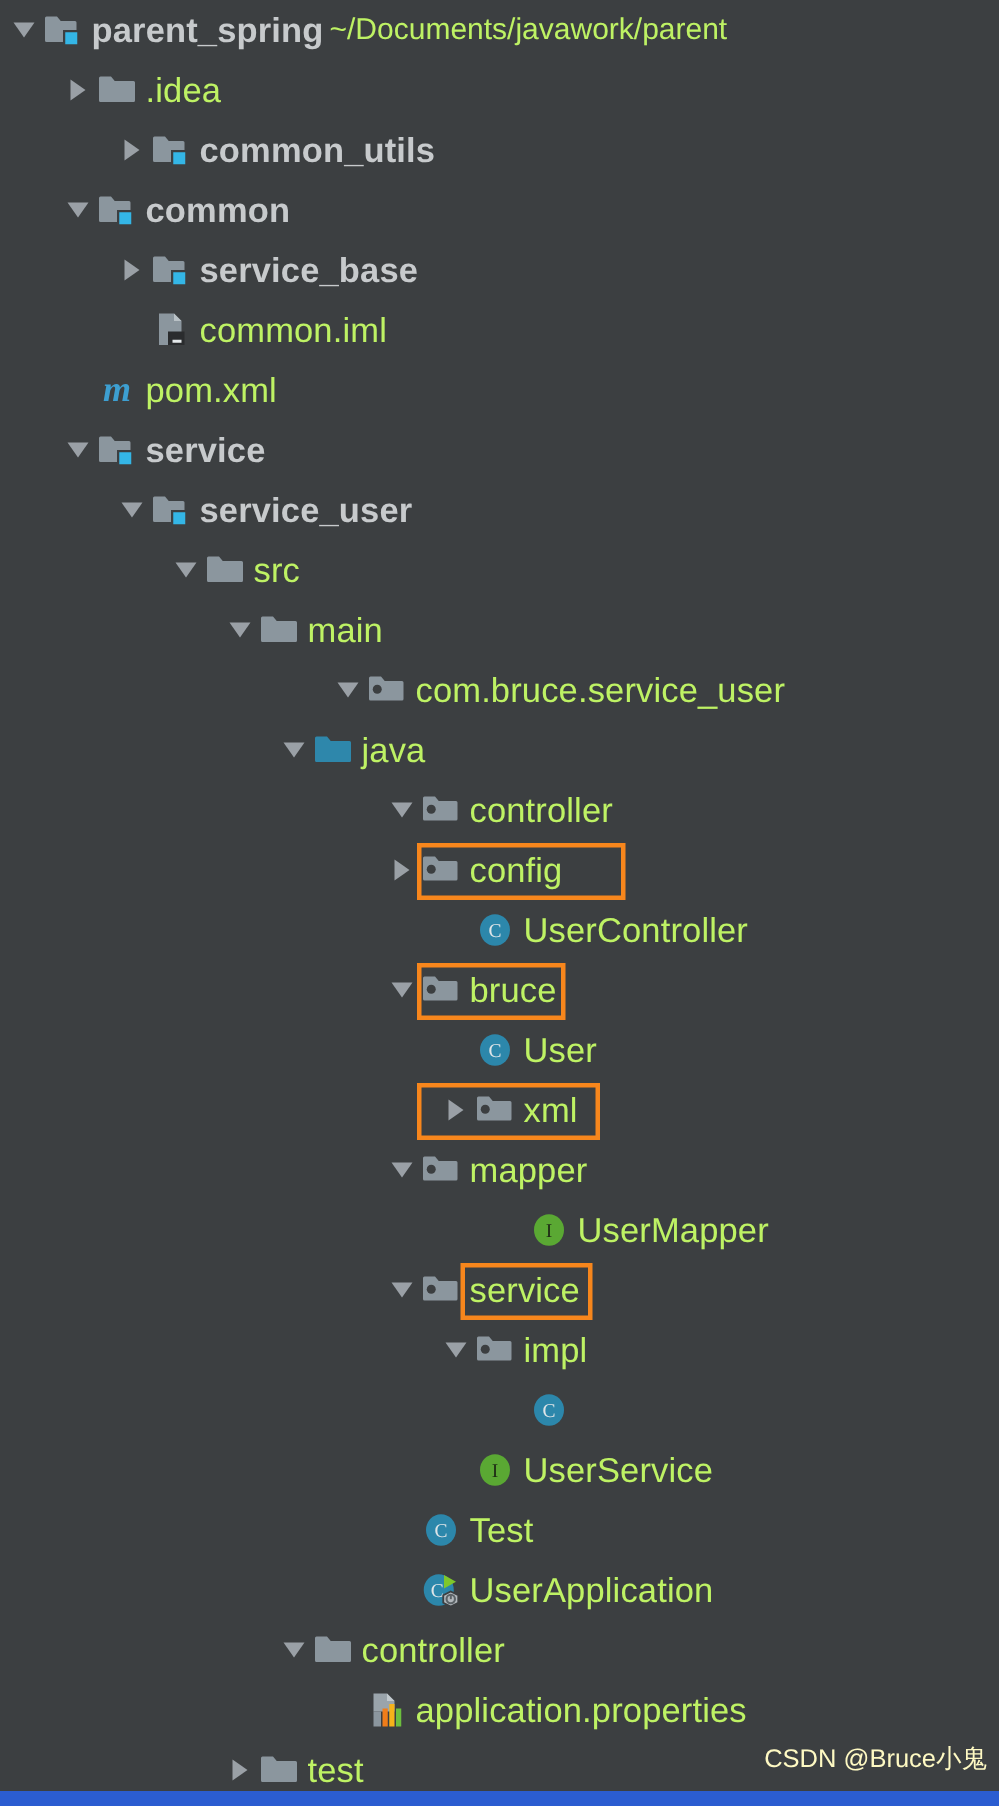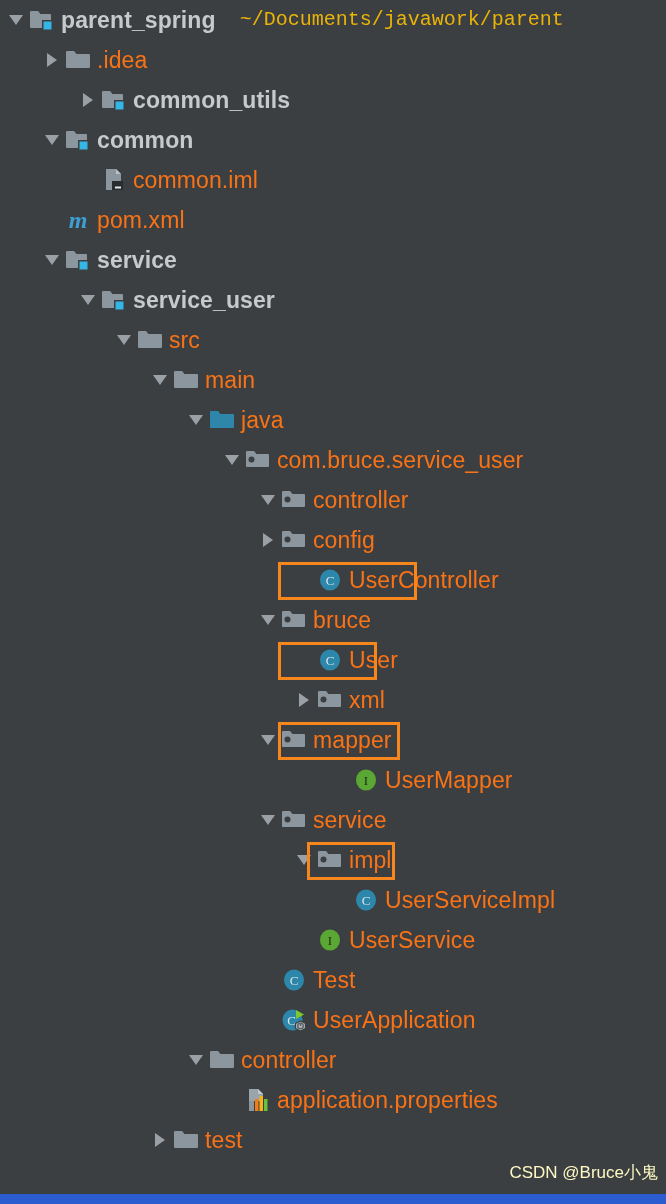--- a/index.html
+++ b/index.html
@@ -64,34 +64,33 @@
     flex: 0 0 auto;
     width: 28px;
     height: 28px;
     margin-right: 5px;
   }
   .icon svg { display: block; }
 
   
   .label {
     font-size: 23px;
-    color: #f97316;
+    color: #bef264;
     letter-spacing: 0.1px;
     line-height: 28px;
   }
   .label.bold {
     font-weight: bold;
     color: #c7cacc;
   }
   .path {
     font-size: 20px;
-    color: #eab308;
-    margin-left: 24px;
+    color: #bef264;
+    margin-left: 4px;
     line-height: 28px;
-    font-family: Liberation Mono, monospace;
   }
 
   
   .hl {
     position: absolute;
     border: 3px solid #f7861c;
     box-sizing: border-box;
     pointer-events: none;
   }
 
@@ -161,20 +160,32 @@
           <svg width="28" height="28" viewBox="0 0 28 28">
             <path d="M2 8 L2 6 Q2 5 3 5 L10 5 L12.5 8 L22 8 Q23 8 23 9 L23 21 Q23 22 22 22 L3 22 Q2 22 2 21 Z" fill="#8b969e"></path>
             <rect x="14" y="14" width="10" height="10" fill="#3c3f41"></rect>
             <rect x="15.5" y="15.5" width="8" height="8" fill="#34b6e6"></rect>
           </svg>
         </div>
         <span class="label bold">common</span>
       </div>
       <div class="row">
         <div class="indent" style="width: 78px;"></div>
+        <div class="arrow collapsed"></div>
+        <div class="icon">
+          <svg width="28" height="28" viewBox="0 0 28 28">
+            <path d="M2 8 L2 6 Q2 5 3 5 L10 5 L12.5 8 L22 8 Q23 8 23 9 L23 21 Q23 22 22 22 L3 22 Q2 22 2 21 Z" fill="#8b969e"></path>
+            <rect x="14" y="14" width="10" height="10" fill="#3c3f41"></rect>
+            <rect x="15.5" y="15.5" width="8" height="8" fill="#34b6e6"></rect>
+          </svg>
+        </div>
+        <span class="label bold">service_base</span>
+      </div>
+      <div class="row">
+        <div class="indent" style="width: 78px;"></div>
         <div class="arrow none"></div>
         <div class="icon">
           <svg width="28" height="28" viewBox="0 0 28 28">
             <path d="M6 3 L16 3 L21 8 L21 24 L6 24 Z" fill="#8b969e"></path>
             <path d="M16 3 L21 8 L16 8 Z" fill="#b9c1c6"></path>
             <rect x="12" y="15" width="11" height="9" fill="#2a2c2e"></rect>
             <rect x="15" y="20.5" width="6" height="2" fill="#e4e8ea"></rect>
           </svg>
         </div>
         <span class="label">common.iml</span>
@@ -225,39 +236,39 @@
         <div class="indent" style="width: 150px;"></div>
         <div class="arrow expanded"></div>
         <div class="icon">
           <svg width="28" height="28" viewBox="0 0 28 28">
             <path d="M2 8 L2 6 Q2 5 3 5 L10 5 L12.5 8 L25 8 Q26 8 26 9 L26 21 Q26 22 25 22 L3 22 Q2 22 2 21 Z" fill="#8b969e"></path>
           </svg>
         </div>
         <span class="label">main</span>
       </div>
       <div class="row">
+        <div class="indent" style="width: 222px;"></div>
+        <div class="arrow expanded"></div>
+        <div class="icon">
+          <svg width="28" height="28" viewBox="0 0 28 28">
+            <path d="M2 8 L2 6 Q2 5 3 5 L10 5 L12.5 8 L24 8 Q25 8 25 9 L25 20 Q25 21 24 21 L3 21 Q2 21 2 20 Z" fill="#8b969e"></path>
+            <circle cx="7.5" cy="13.5" r="3" fill="#3c3f41"></circle>
+          </svg>
+        </div>
+        <span class="label">com.bruce.service_user</span>
+      </div>
+      <div class="row">
         <div class="indent" style="width: 186px;"></div>
         <div class="arrow expanded"></div>
         <div class="icon">
           <svg width="28" height="28" viewBox="0 0 28 28">
             <path d="M2 8 L2 6 Q2 5 3 5 L10 5 L12.5 8 L25 8 Q26 8 26 9 L26 21 Q26 22 25 22 L3 22 Q2 22 2 21 Z" fill="#2e87ab"></path>
           </svg>
         </div>
         <span class="label">java</span>
-      </div>
-      <div class="row">
-        <div class="indent" style="width: 222px;"></div>
-        <div class="arrow expanded"></div>
-        <div class="icon">
-          <svg width="28" height="28" viewBox="0 0 28 28">
-            <path d="M2 8 L2 6 Q2 5 3 5 L10 5 L12.5 8 L24 8 Q25 8 25 9 L25 20 Q25 21 24 21 L3 21 Q2 21 2 20 Z" fill="#8b969e"></path>
-            <circle cx="7.5" cy="13.5" r="3" fill="#3c3f41"></circle>
-          </svg>
-        </div>
-        <span class="label">com.bruce.service_user</span>
       </div>
       <div class="row">
         <div class="indent" style="width: 258px;"></div>
         <div class="arrow expanded"></div>
         <div class="icon">
           <svg width="28" height="28" viewBox="0 0 28 28">
             <path d="M2 8 L2 6 Q2 5 3 5 L10 5 L12.5 8 L24 8 Q25 8 25 9 L25 20 Q25 21 24 21 L3 21 Q2 21 2 20 Z" fill="#8b969e"></path>
             <circle cx="7.5" cy="13.5" r="3" fill="#3c3f41"></circle>
           </svg>
         </div>
@@ -364,21 +375,20 @@
       </div>
       <div class="row">
         <div class="indent" style="width: 330px;"></div>
         <div class="arrow none"></div>
         <div class="icon">
           <svg width="28" height="28" viewBox="0 0 28 28">
             <ellipse cx="14" cy="14" rx="10" ry="10.5" fill="#2c87ab"></ellipse>
             <text x="14" y="18.5" font-family="Liberation Serif, serif" font-size="13" fill="#dfe5e8" text-anchor="middle">C</text>
           </svg>
         </div>
-        <span class="label">UserServiceImpl</span>
       </div>
       <div class="row">
         <div class="indent" style="width: 294px;"></div>
         <div class="arrow none"></div>
         <div class="icon">
           <svg width="28" height="28" viewBox="0 0 28 28">
             <ellipse cx="14" cy="14" rx="10" ry="10.5" fill="#5aa833"></ellipse>
             <text x="14" y="18.5" font-family="Liberation Serif, serif" font-size="13" fill="#1e2a16" text-anchor="middle">I</text>
           </svg>
         </div>

